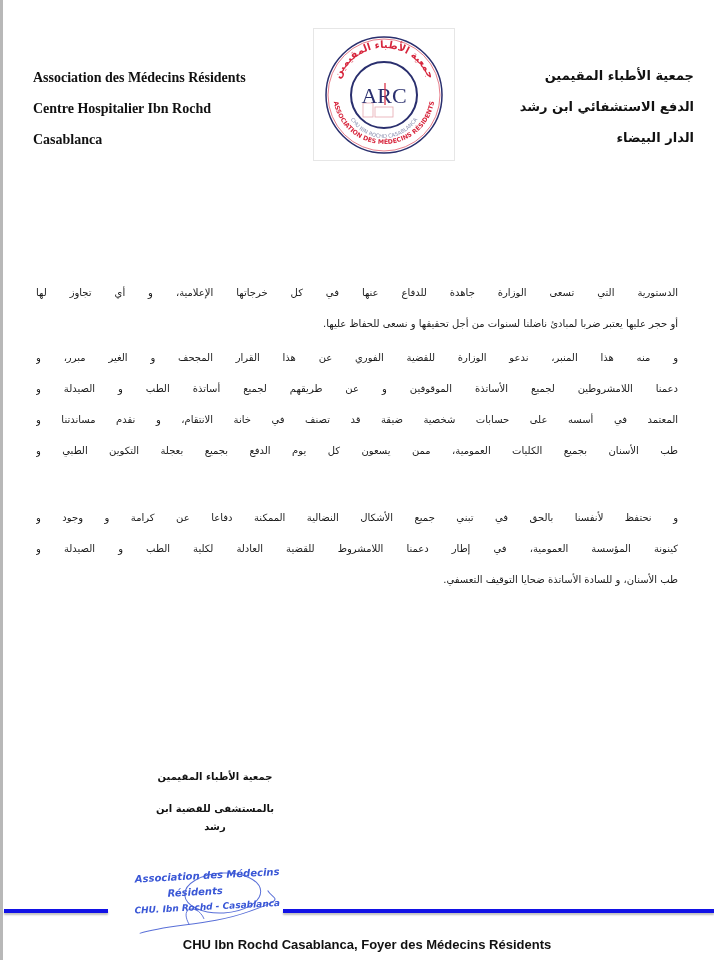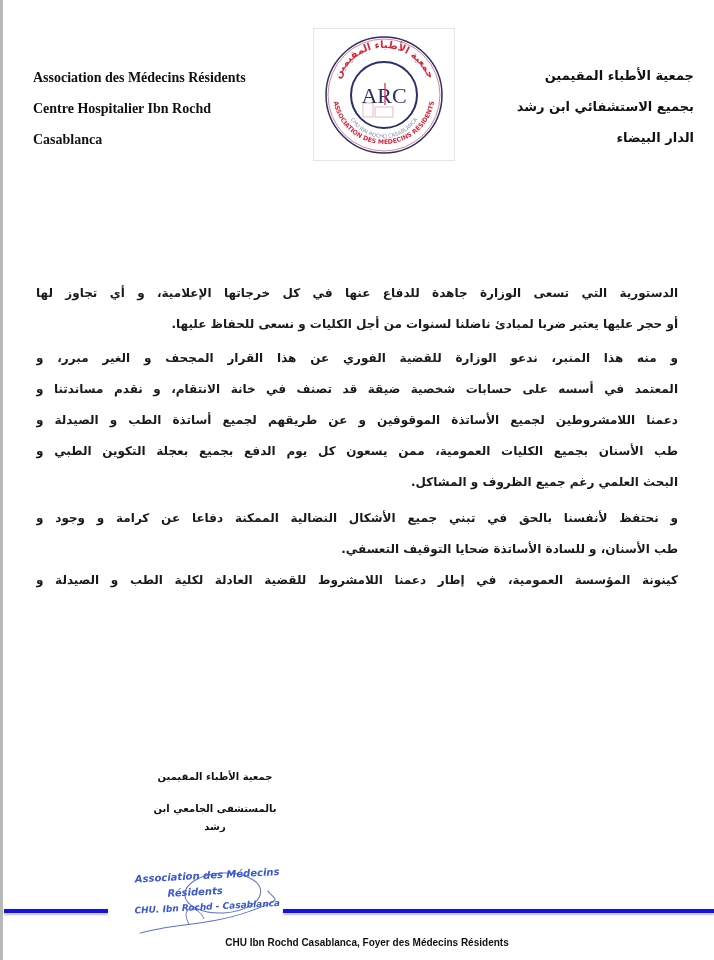--- a/index.html
+++ b/index.html
@@ -64,23 +64,22 @@
     .logo-box svg { display: block; }
 
     .body-text {
       position: absolute;
       left: 36px;
       right: 36px;
       direction: rtl;
       text-align: justify;
       text-align-last: right;
       font-family: "DejaVu Sans", sans-serif;
-      font-size: 12px;
+      font-size: 10px;
       color: #1a1a1a;
-      font-weight: bold;
     }
     .body-text .line {
       height: 31px;
       line-height: 24px;
       white-space: nowrap;
       overflow: hidden;
       text-align: justify;
       text-align-last: justify;
     }
     .body-text .line.last {
@@ -144,21 +143,21 @@
     .stamp svg { position: absolute; left: 0; top: 0; }
 
     .footer-text {
       position: absolute;
       left: 0;
       right: 0;
       top: 937px;
       text-align: center;
       font-family: "Liberation Sans", sans-serif;
       font-weight: bold;
-      font-size: 10px;
+      font-size: 13px;
       color: #111;
       padding-left: 20px;
     }
   </style>
 </head>
 <body>
 
 <div class="left-edge"></div>
 
 <div class="header-left">
@@ -188,46 +187,45 @@
     </text>
     <rect x="44" y="70" width="10" height="14" fill="none" stroke="#e7a8b0" stroke-width="0.8"></rect>
     <rect x="56" y="74" width="18" height="10" fill="none" stroke="#e7a8b0" stroke-width="0.8"></rect>
     <text x="65" y="70" text-anchor="middle" font-family="Liberation Serif, serif" font-size="22" fill="#2a2f6e">ARC</text>
     <line x1="66" y1="50" x2="66" y2="72" stroke="#d7263d" stroke-width="1.2"></line>
   </svg>
 </div>
 
 <div class="header-right">
   <div>جمعية الأطباء المقيمين</div>
-  <div>بجميع الاستشفائي ابن رشد</div>
+  <div>الدفع الاستشفائي ابن رشد</div>
   <div>الدار البيضاء</div>
 </div>
 
 <div class="body-text" id="para1">
   <div class="line">الدستورية التي تسعى الوزارة جاهدة للدفاع عنها في كل خرجاتها الإعلامية، و أي تجاوز لها</div>
-  <div class="line last">أو حجر عليها يعتبر ضربا لمبادئ ناضلنا لسنوات من أجل الكليات و نسعى للحفاظ عليها.</div>
+  <div class="line last">أو حجر عليها يعتبر ضربا لمبادئ ناضلنا لسنوات من أجل تحقيقها و نسعى للحفاظ عليها.</div>
 </div>
 
 <div class="body-text" id="para2">
   <div class="line">و منه هذا المنبر، ندعو الوزارة للقضية الفوري عن هذا القرار المجحف و الغير مبرر، و</div>
+  <div class="line">دعمنا اللامشروطين لجميع الأساتذة الموقوفين و عن طريقهم لجميع أساتذة الطب و الصيدلة و</div>
   <div class="line">المعتمد في أسسه على حسابات شخصية ضيقة قد تصنف في خانة الانتقام، و نقدم مساندتنا و</div>
-  <div class="line">دعمنا اللامشروطين لجميع الأساتذة الموقوفين و عن طريقهم لجميع أساتذة الطب و الصيدلة و</div>
   <div class="line">طب الأسنان بجميع الكليات العمومية، ممن يسعون كل يوم الدفع بجميع بعجلة التكوين الطبي و</div>
-  <div class="line last">البحث العلمي رغم جميع الظروف و المشاكل.</div>
 </div>
 
 <div class="body-text" id="para3">
   <div class="line">و نحتفظ لأنفسنا بالحق في تبني جميع الأشكال النضالية الممكنة دفاعا عن كرامة و وجود و</div>
+  <div class="line">كينونة المؤسسة العمومية، في إطار دعمنا اللامشروط للقضية العادلة لكلية الطب و الصيدلة و</div>
   <div class="line last">طب الأسنان، و للسادة الأساتذة ضحايا التوقيف التعسفي.</div>
-  <div class="line">كينونة المؤسسة العمومية، في إطار دعمنا اللامشروط للقضية العادلة لكلية الطب و الصيدلة و</div>
 </div>
 
 <div class="signature">
   <div>جمعية الأطباء المقيمين</div>
-  <div>بالمستشفى الجامعي ابن رشد</div>
+  <div>بالمستشفى للقضية ابن رشد</div>
 </div>
 
 <div class="footer-line-left"></div>
 <div class="footer-line-right"></div>
 
 <div class="stamp">
   <svg width="150" height="70" viewBox="0 0 150 70">
     <ellipse cx="95" cy="30" rx="38" ry="20" fill="none" stroke="#5a70d8" stroke-width="1"></ellipse>
     <path d="M 10 66 C 40 58, 80 62, 120 50 S 145 40, 140 30" fill="none" stroke="#5a70d8" stroke-width="1"></path>
     <path d="M 60 60 C 50 40, 70 40, 75 55" fill="none" stroke="#5a70d8" stroke-width="0.9"></path>

